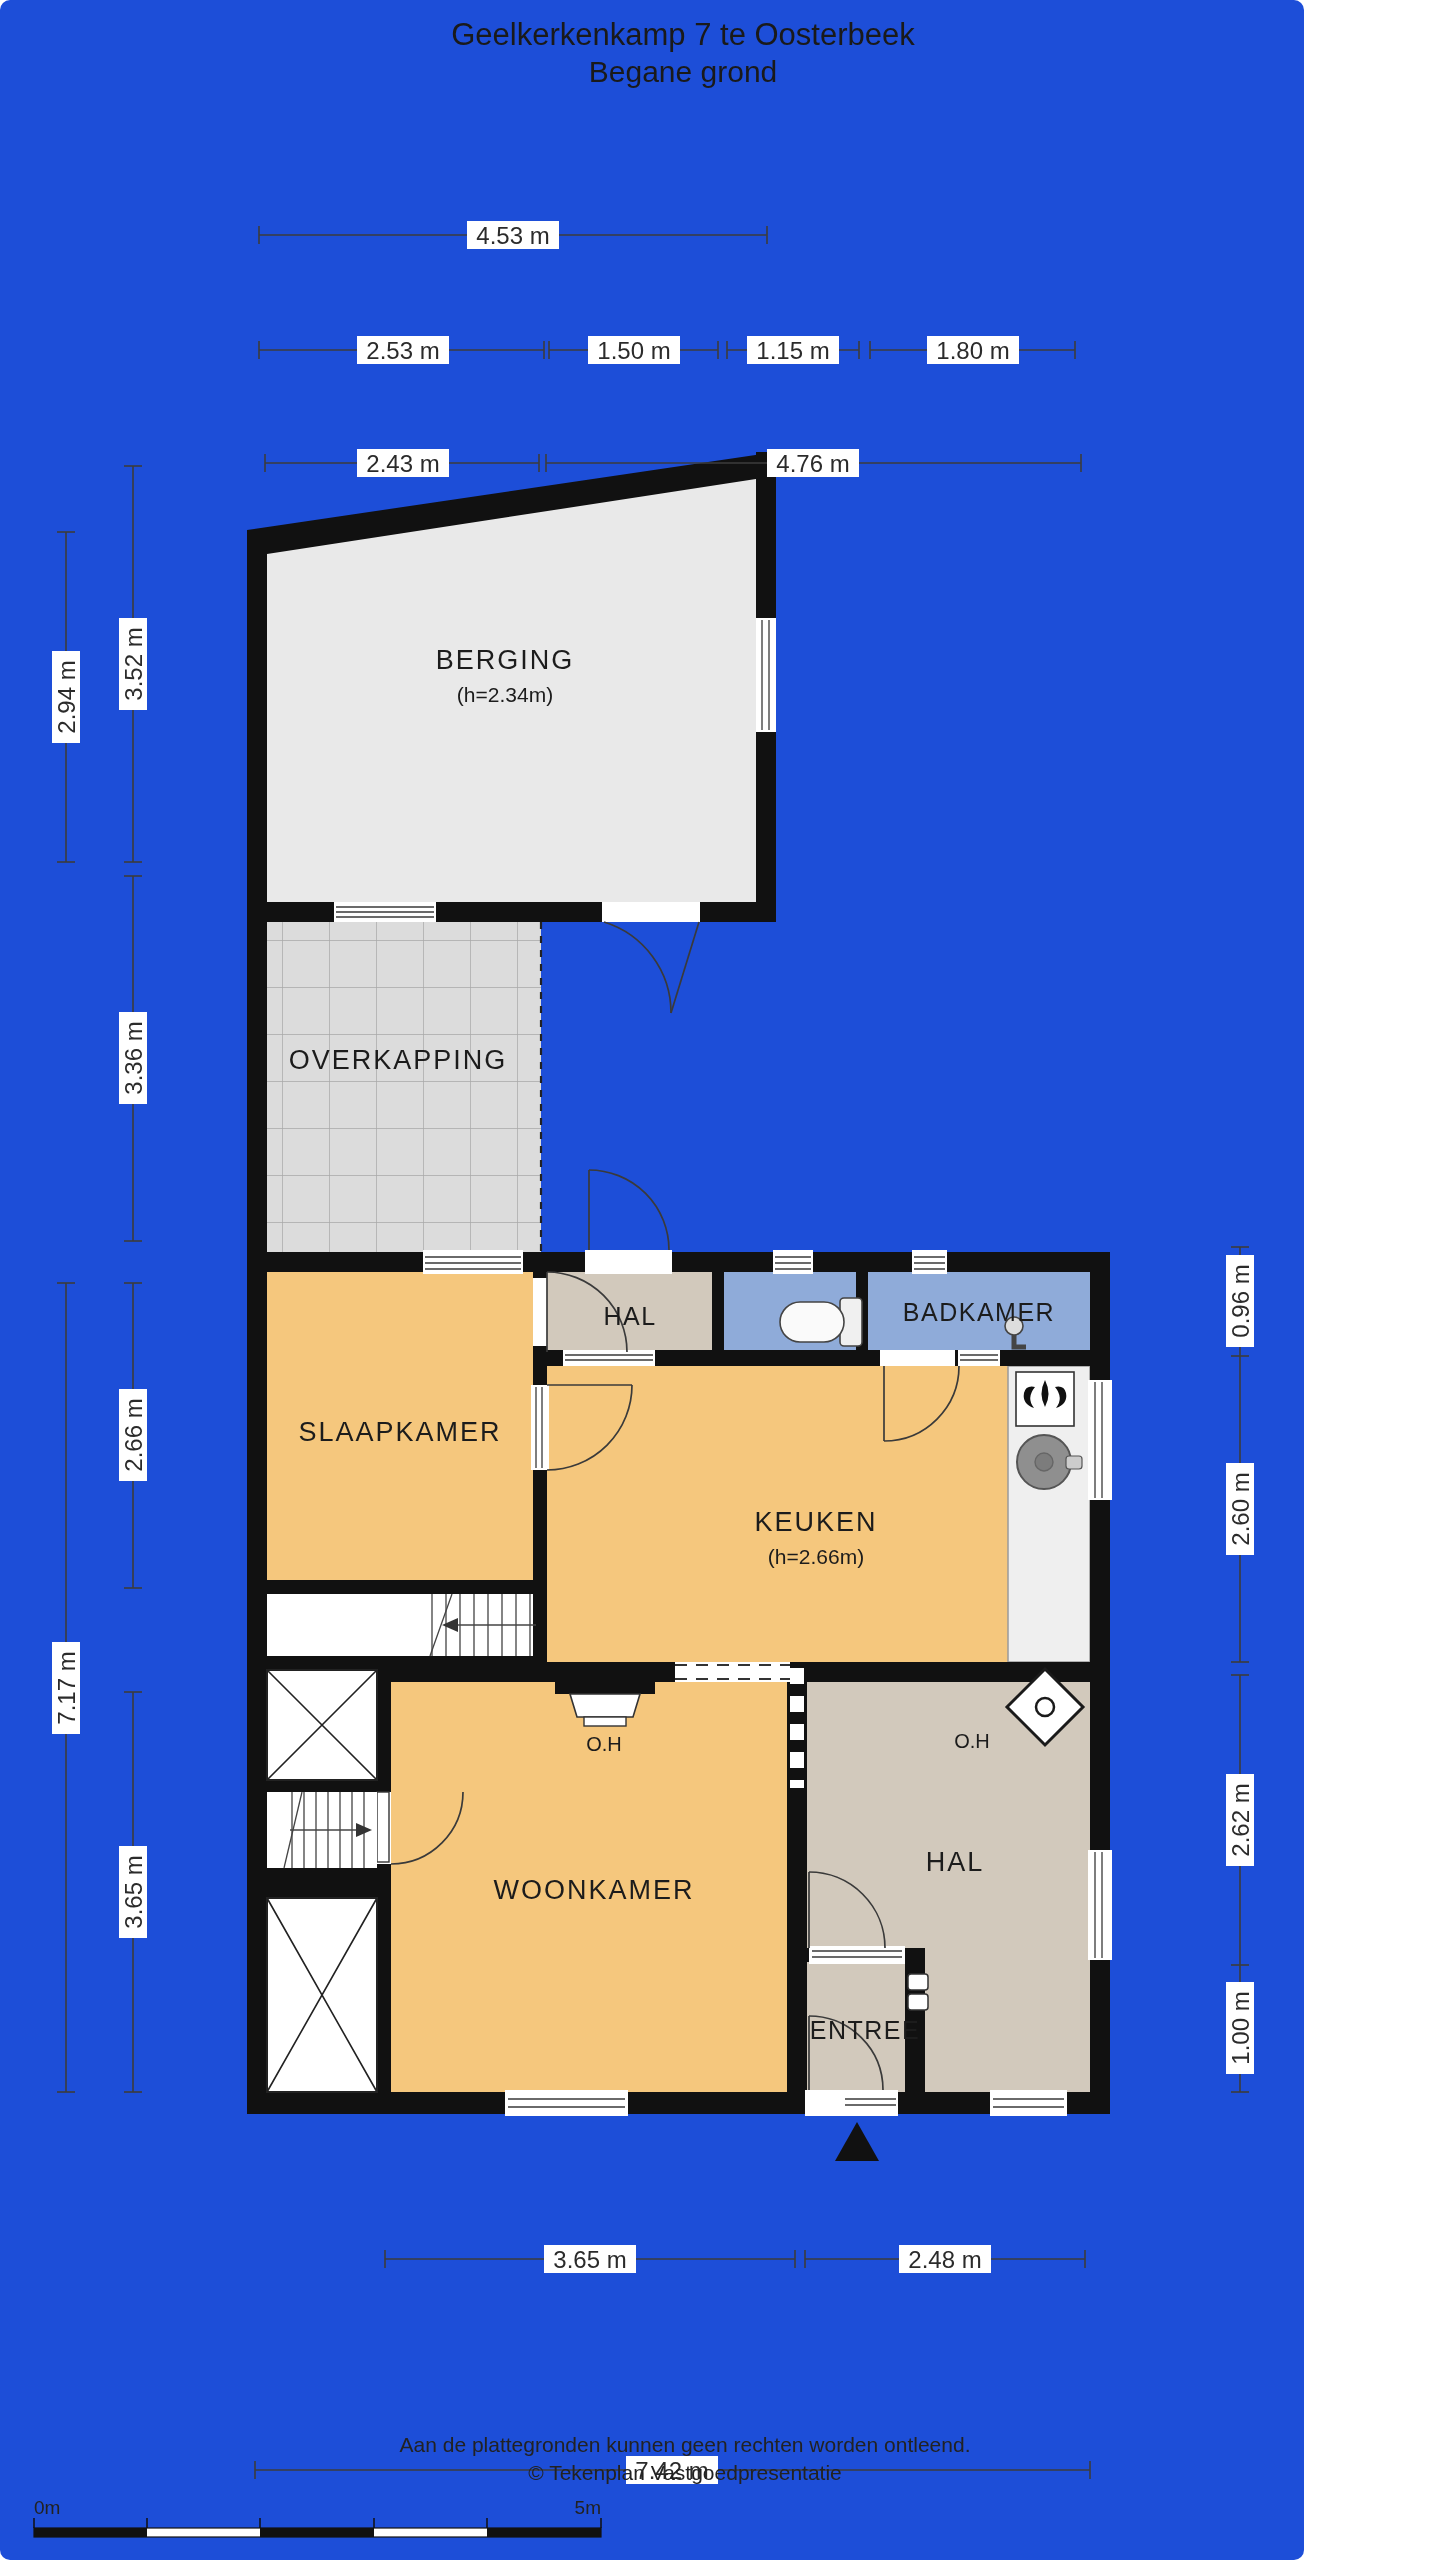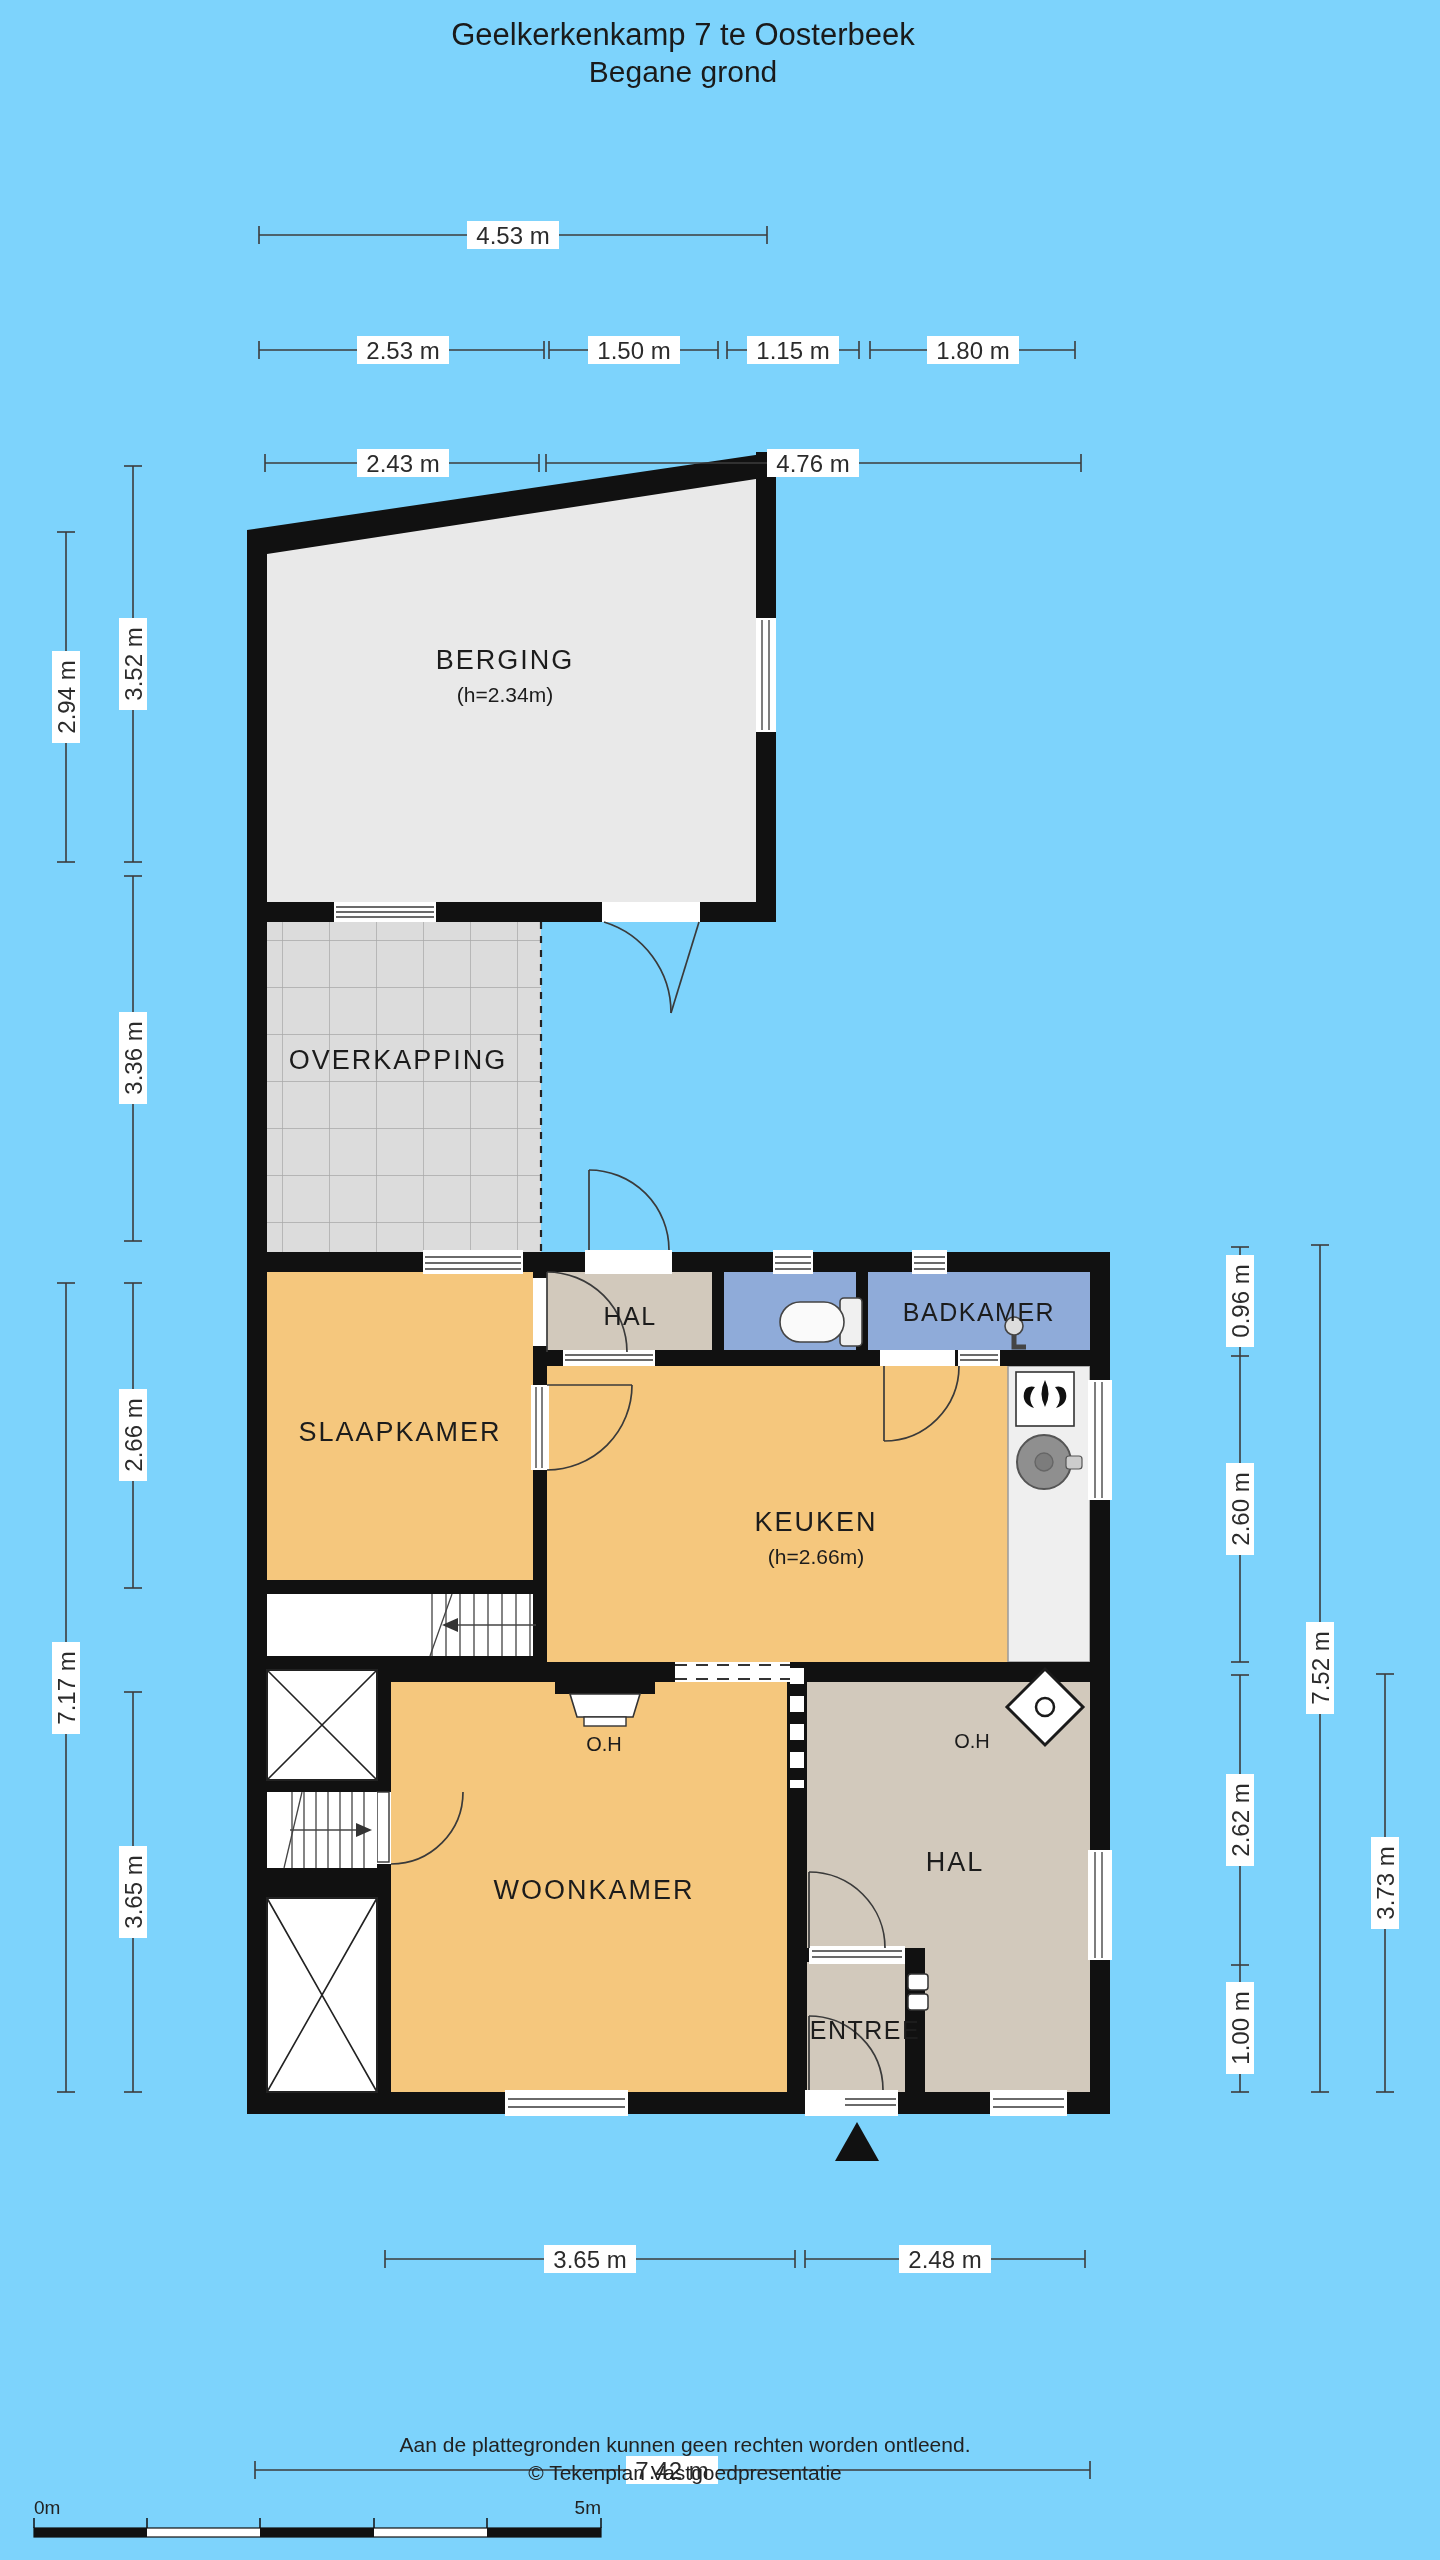--- a/index.html
+++ b/index.html
@@ -1,16 +1,16 @@
 <!DOCTYPE html>
 <html style="--room-orange: #F5C77D; --room-taupe: #D2C9BC; --room-blue: #8FABD9; --berging-gray: #E9E9E9; --tile-gray: #DCDCDC; --tile-line: #A8A8A8; --wall-black: #111111; --dim-line: #3C3C3C;"><head>
 <meta charset="utf-8">
 <style>
   html,body{margin:0;padding:0;background:#ffffff;}
-  #page{width:1440px;height:2560px;position:relative;background:#7dd3fc;overflow:hidden;}
+  #page{width:1304px;height:2560px;position:relative;background:#1d4ed8;overflow:hidden;border-radius:10px;}
   svg text{font-family:"Liberation Sans", sans-serif;}
   .title1{font-size:31px;fill:#1a1a1a;text-anchor:middle;}
   .title2{font-size:30px;fill:#1a1a1a;text-anchor:middle;}
   .room-label{font-size:27px;letter-spacing:2px;fill:#1c1c1c;text-anchor:middle;dominant-baseline:central;}
   .room-label-sm{font-size:25px;letter-spacing:1.5px;fill:#1c1c1c;text-anchor:middle;dominant-baseline:central;}
   .room-sub{font-size:21px;fill:#1c1c1c;text-anchor:middle;dominant-baseline:central;}
   .small-label{font-size:20px;fill:#1c1c1c;text-anchor:middle;dominant-baseline:central;}
   .dim-text{font-size:24px;fill:#2b2b2b;text-anchor:middle;dominant-baseline:central;}
   .footer-text{font-size:21px;fill:#222;text-anchor:middle;}
   .scale-label{font-size:19px;fill:#222;}

